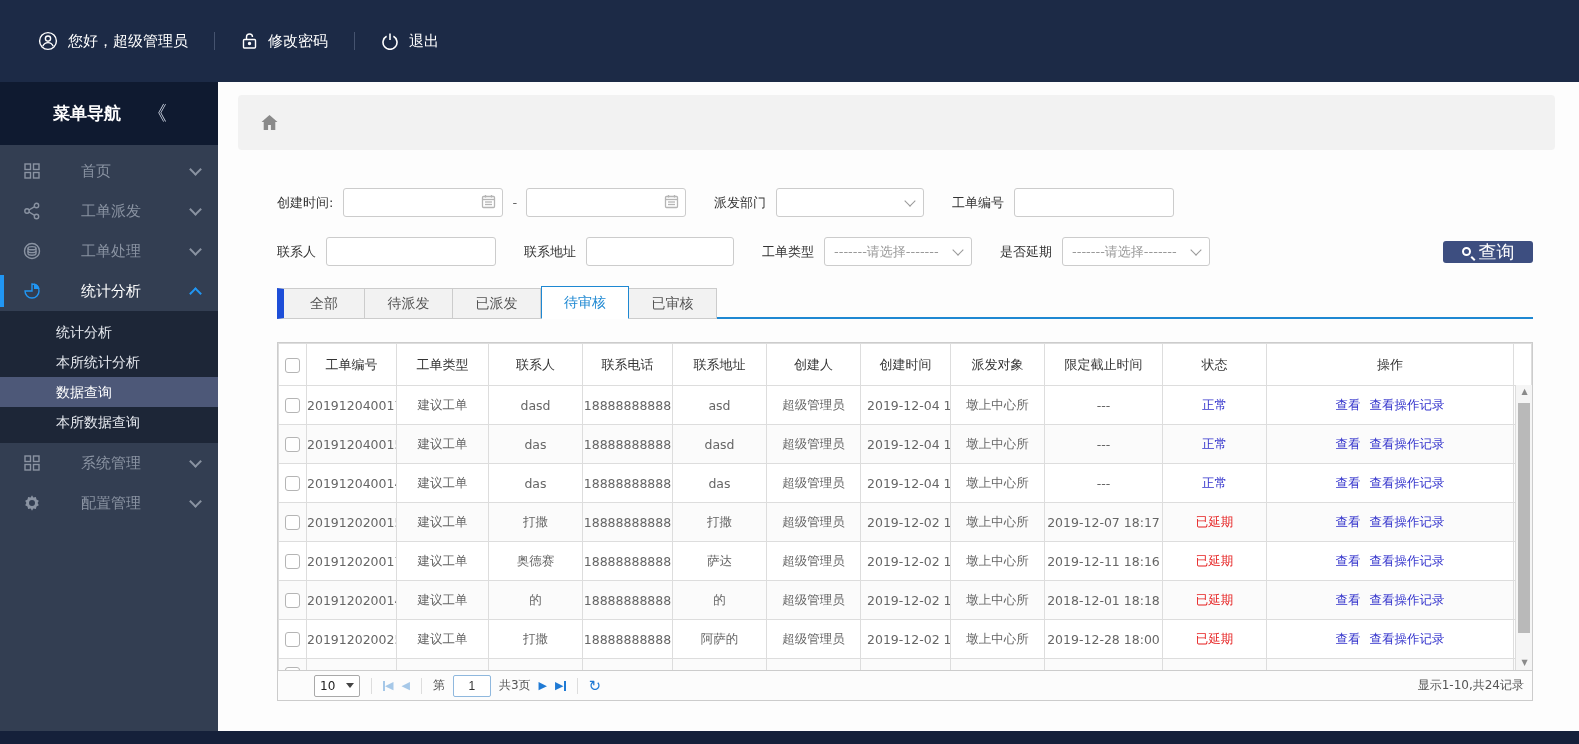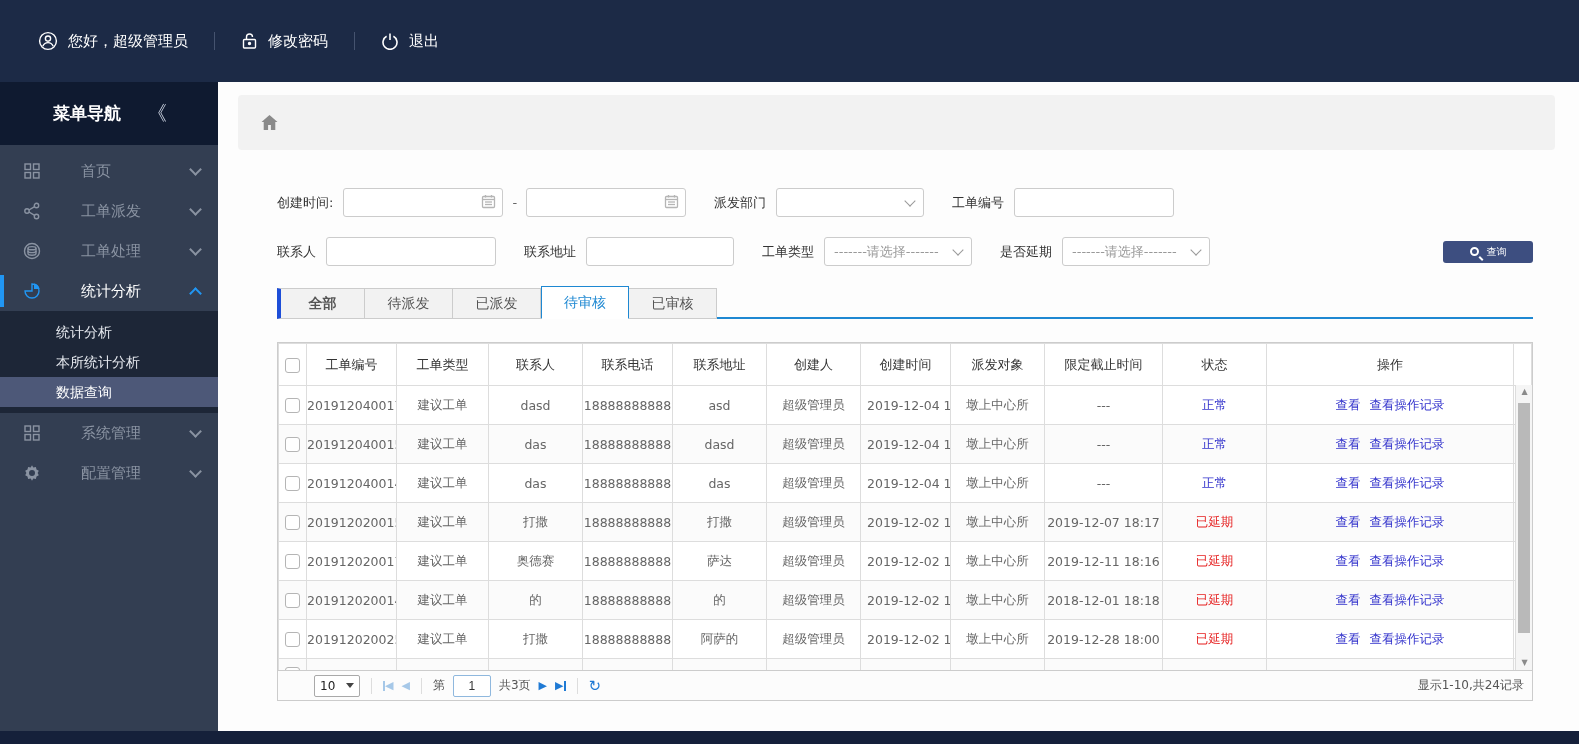--- a/index.html
+++ b/index.html
@@ -43,28 +43,28 @@
   .frow label { margin-right:10px; white-space:nowrap; }
   .tbox { position:relative; display:inline-flex; align-items:center; }
   .tbox input { width:100%; height:29px; border:1px solid #ccc; border-radius:3px; padding:0 26px 0 8px; font-size:13px; color:#333; outline:none; background:#fff; }
   .tbox input.plain { padding-right:8px; }
   .cal { position:absolute; right:7px; color:#b5b5b5; }
   .selbox { height:29px; border:1px solid #ccc; border-radius:3px; background:#fff; display:inline-flex; align-items:center; justify-content:space-between; padding:0 9px; color:#999; font-size:13px; cursor:pointer; }
   .selchev { width:8px; height:8px; border-right:1px solid #999; border-bottom:1px solid #999; transform:rotate(45deg); margin-top:-3px; margin-left:8px; }
   .w160{width:160px;} .w170{width:170px;} .w175{width:148px;} .gap28{margin-left:28px;}
   .dash { margin:0 9px; color:#666; }
   .spacer { flex:1; }
-  .search-btn { width:90px; height:22px; background:#3d4e80; color:#fff; border:none; border-radius:3px; font-size:10px; display:inline-flex; align-items:center; justify-content:center; gap:8px; cursor:pointer; }
+  .search-btn { width:90px; height:22px; background:#3d4e80; color:#fff; border:none; border-radius:3px; font-size:18px; display:inline-flex; align-items:center; justify-content:center; gap:8px; cursor:pointer; }
   .mag { width:9px; height:9px; border:2px solid #fff; border-radius:50%; position:relative; display:inline-block; }
   .mag::after { content:""; position:absolute; width:2px; height:5px; background:#fff; transform:rotate(-45deg); left:8px; top:7px; }
 
   
   .tabs { margin-top:20px; display:flex; border-bottom:2px solid #1e88d2; height:33px; }
   .tab { min-width:88px; padding:0 20px; height:31px; margin-top:2px; background:#f2f2f2; border:1px solid #ccc; border-left:none; display:flex; align-items:center; justify-content:center; font-size:14px; color:#555; cursor:pointer; }
-  .tab:first-child { border-left:4px solid #1d4ed8;font-weight:bold; }
+  .tab:first-child { border-left:7px solid #1d4ed8; }
   .tab.active { background:#fff; color:#1e88d2; border:1px solid #1e88d2; height:33px; margin-top:0; border-bottom:1px solid #fff; position:relative; z-index:2; }
 
   
   .table-card { margin-top:23px; border:1px solid #ccc; }
   .table-wrap { position:relative; height:327px; overflow:hidden; }
   table { width:100%; border-collapse:collapse; table-layout:fixed; font-size:12.5px; color:#666; }
   th,td { border:1px solid #ddd; text-align:center; overflow:hidden; white-space:nowrap; }
   thead th { height:42px; color:#333; font-weight:normal; font-size:13px; background:#fff; }
   tbody td { height:39px; background:#fff; }
   tbody tr:nth-child(even) td { background:#fbfbfb; }
@@ -184,20 +184,21 @@
               <path d="M11 1.5a6.5 6.5 0 0 1 5.5 5.5H11z" fill="currentColor" stroke="none"></path>
             </svg>
           </span>
           <span class="nav-label">统计分析</span>
           <span class="chev"></span>
         </div>
         <div class="submenu">
           <div class="submenu-item">统计分析</div>
           <div class="submenu-item">本所统计分析</div>
           <div class="submenu-item active">数据查询</div>
+          <div class="submenu-item">本所数据查询</div>
         </div>
         <div class="nav-item">
           <span class="nav-icon icon-svg">
             <svg width="18" height="18" viewBox="0 0 18 18" fill="none" stroke="currentColor" stroke-width="1.4">
               <rect x="2" y="2" width="5.5" height="5.5"></rect>
               <rect x="10.5" y="2" width="5.5" height="5.5"></rect>
               <rect x="2" y="10.5" width="5.5" height="5.5"></rect>
               <rect x="10.5" y="10.5" width="5.5" height="5.5"></rect>
             </svg>
           </span>

